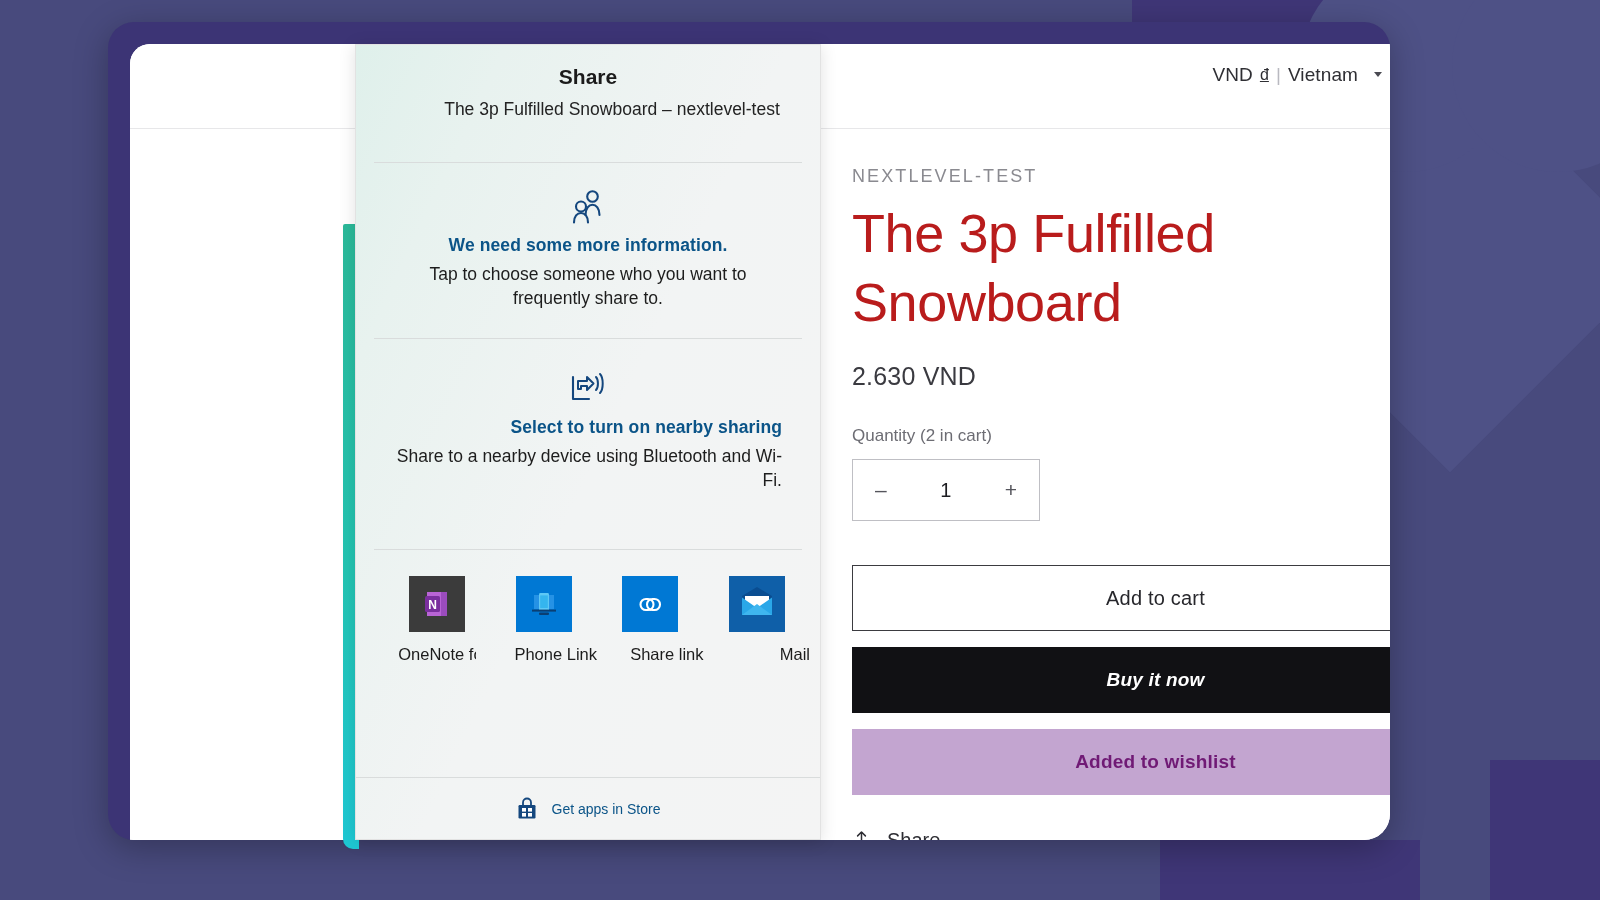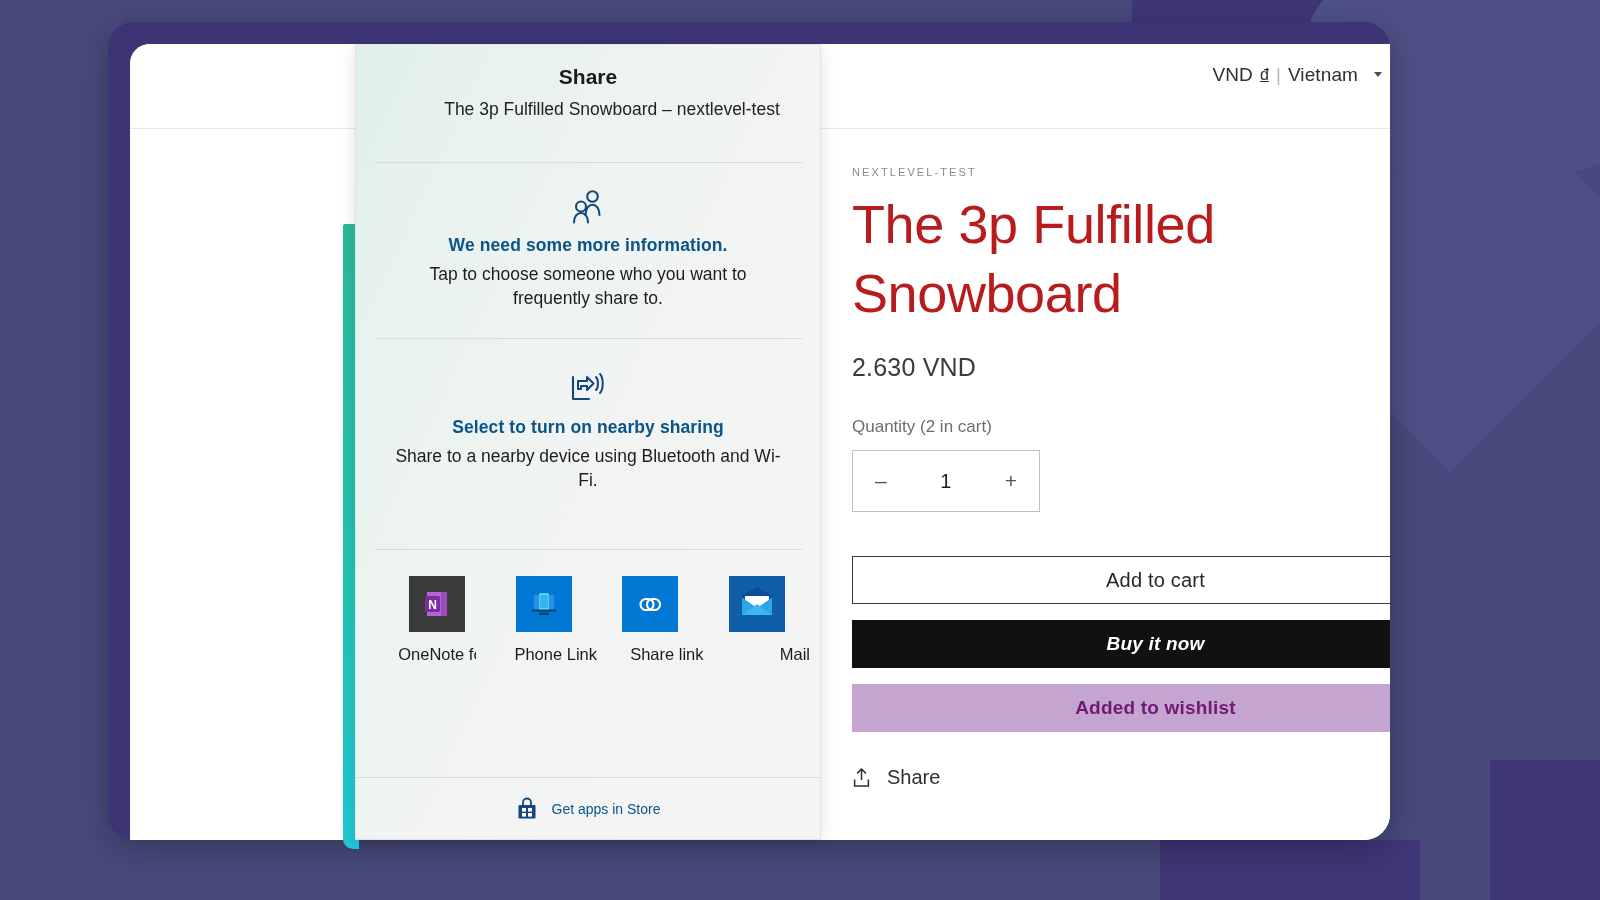--- a/index.html
+++ b/index.html
@@ -87,21 +87,21 @@
     height: 1px;
     background: #e7e7e9;
   }
 
   #product-panel {
     position: absolute;
     left: 722px; top: 122px;
     width: 560px;
   }
   #vendor {
-    font-size: 11px;
+    font-size: 18px;
     letter-spacing: 2.1px;
     color: #8a8a90;
     text-transform: uppercase;
   }
   #product-title {
     margin-top: 12px;
     font-size: 54px;
     line-height: 1.27;
     font-weight: 400;
     color: #b91c1c;
@@ -133,21 +133,21 @@
     color: #55555c;
     user-select: none;
   }
   #qty-stepper .val {
     font-size: 20px;
     color: #1d1d21;
   }
 
   .cta {
     margin-top: 16px;
-    height: 48px;
+    height: 66px;
     width: 560px;
     display: flex;
     align-items: center;
     justify-content: center;
     font-size: 20px;
     letter-spacing: .2px;
     padding-left: 47px;
   }
   #btn-add-to-cart {
     border: 1.5px solid #3b3b40;
@@ -368,21 +368,21 @@
         <circle cx="13" cy="17.5" r="5" stroke="#14477e" stroke-width="2.1" fill="#f0f4f3"></circle>
         <path d="M6 33.5 C6 27.3 9.2 24 13 24 C16.8 24 20 27.3 20 33.5" stroke="#14477e" stroke-width="2.1" fill="none" stroke-linecap="round"></path>
       </svg>
     </div>
     <div class="section-head">We need some more information.</div>
     <div class="section-sub">Tap to choose someone who you want to frequently share to.</div>
   </div>
 
   <div class="flyout-divider"></div>
 
-  <div class="flyout-section" style="padding-top:30px;">
+  <div class="flyout-section" style="padding-top:30px;text-align:right;">
     <div class="section-icon">
       <svg width="42" height="38" viewBox="0 0 42 38" fill="none">
         <path d="M6 8 L6 30 L22 30" stroke="#14477e" stroke-width="2.1" fill="none" stroke-linecap="round" stroke-linejoin="round"></path>
         <path d="M11 20 L11 12 L20 12 L20 8 L26.5 14.5 L20 21 L20 17 L14 17 L14 20 Z" stroke="#14477e" stroke-width="2" fill="none" stroke-linejoin="round"></path>
         <path d="M29 8 C31.6 10.6 31.6 18.4 29 21" stroke="#14477e" stroke-width="2" fill="none" stroke-linecap="round"></path>
         <path d="M33 5 C36.6 8.6 36.6 20.4 33 24" stroke="#14477e" stroke-width="2" fill="none" stroke-linecap="round"></path>
       </svg>
     </div>
     <div class="section-head">Select to turn on nearby sharing</div>
     <div class="section-sub">Share to a nearby device using Bluetooth and Wi-Fi.</div>

